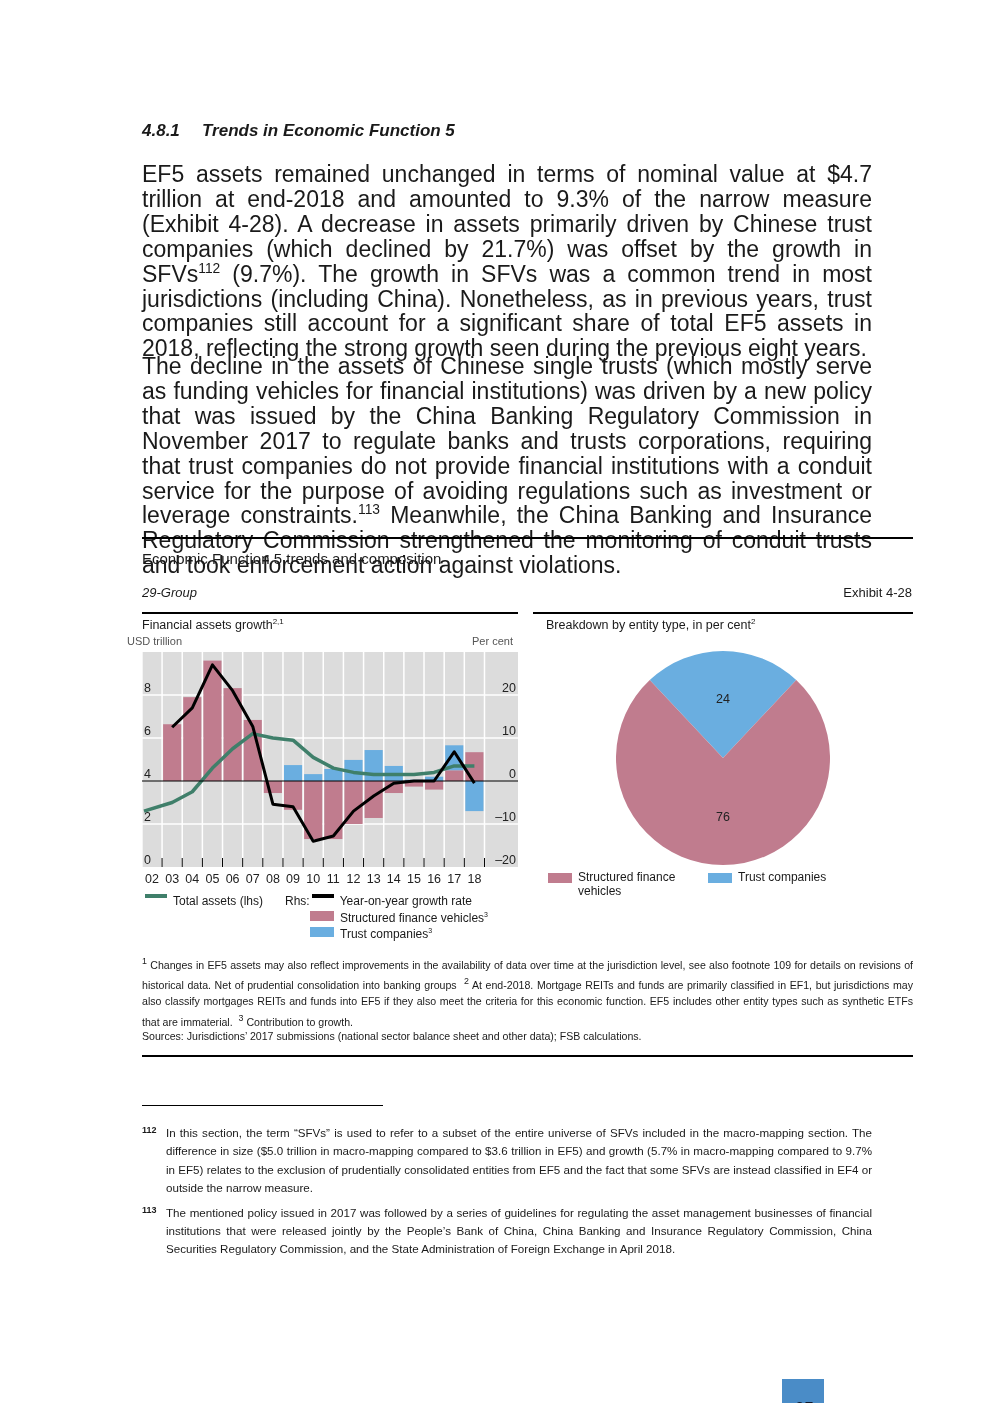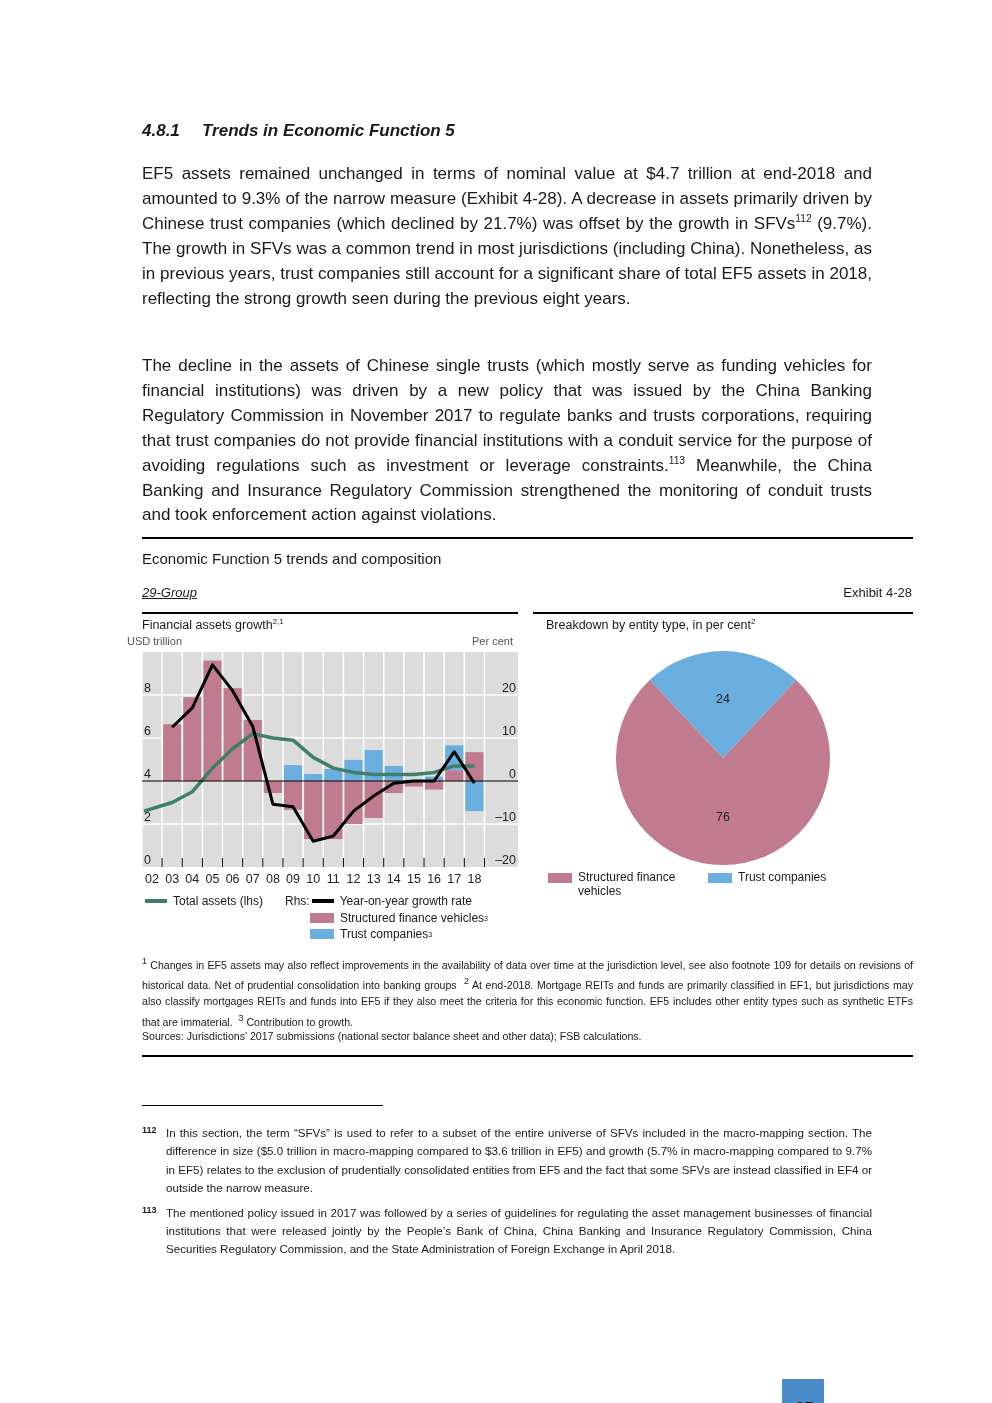--- a/index.html
+++ b/index.html
@@ -1,28 +1,28 @@
 <!DOCTYPE html>
 <html><head>
 <meta charset="utf-8">
 <style>
   html, body { margin: 0; padding: 0; background: #ffffff; }
   body { width: 992px; height: 1403px; position: relative; font-family: "Liberation Sans", sans-serif; color: #1a1a1a; overflow: hidden; }
   .abs { position: absolute; }
   .section-heading { left: 142px; top: 121px; font-size: 17px; font-weight: bold; font-style: italic; }
   .section-heading .num { display: inline-block; width: 60px; }
-  .para { left: 142px; width: 730px; font-size: 17px; line-height: 24.9px; text-align: justify; }
+  .para { left: 142px; width: 730px; font-size: 23px; line-height: 24.9px; text-align: justify; }
   .para sup, .small sup { font-size: 0.6em; line-height: 0; }
   .rule { background: #000; }
   .exhibit-title { left: 142px; top: 550px; font-size: 15px; }
-  .exhibit-sub { left: 142px; top: 585px; font-size: 13px; font-style: italic; text-decoration: underline; }
+  .exhibit-sub { left: 142px; top: 585px; font-size: 13px; font-style: italic; }
   .exhibit-num { right: 80px; top: 585px; font-size: 13px; }
   .panel-title { font-size: 12.5px; top: 617px; }
   .axis-unit { font-size: 11px; color: #555; top: 635px; }
-  .legend-row { font-size: 12px; display: flex; align-items: center; }
+  .legend-row { font-size: 12px; display: flex; }
   .swatch { display: inline-block; width: 24px; height: 10px; margin-right: 6px; }
   .line-swatch { display: inline-block; width: 22px; height: 4px; margin-right: 6px; }
   .chart-notes { left: 142px; top: 953px; width: 771px; font-size: 10.6px; line-height: 16.5px; text-align: justify; }
   .sources { left: 142px; top: 1030px; font-size: 10.6px; }
   .footnotes { left: 142px; width: 730px; font-size: 11.6px; line-height: 18.4px; text-align: justify; }
   .footnote { position: relative; padding-left: 24px; margin-bottom: 6px; }
   .footnote .fn-num { position: absolute; left: 0; top: -3px; font-size: 9px; font-weight: bold; }
   .page-number { left: 782px; top: 1332px; width: 42px; height: 71px; background: #4a8cc7; color: #0f172a; font-size: 17px; font-weight: bold; font-style: italic; text-align: center; line-height: 60px; margin-top: 47px; }
   svg text { font-family: "Liberation Sans", sans-serif; }
 </style>

